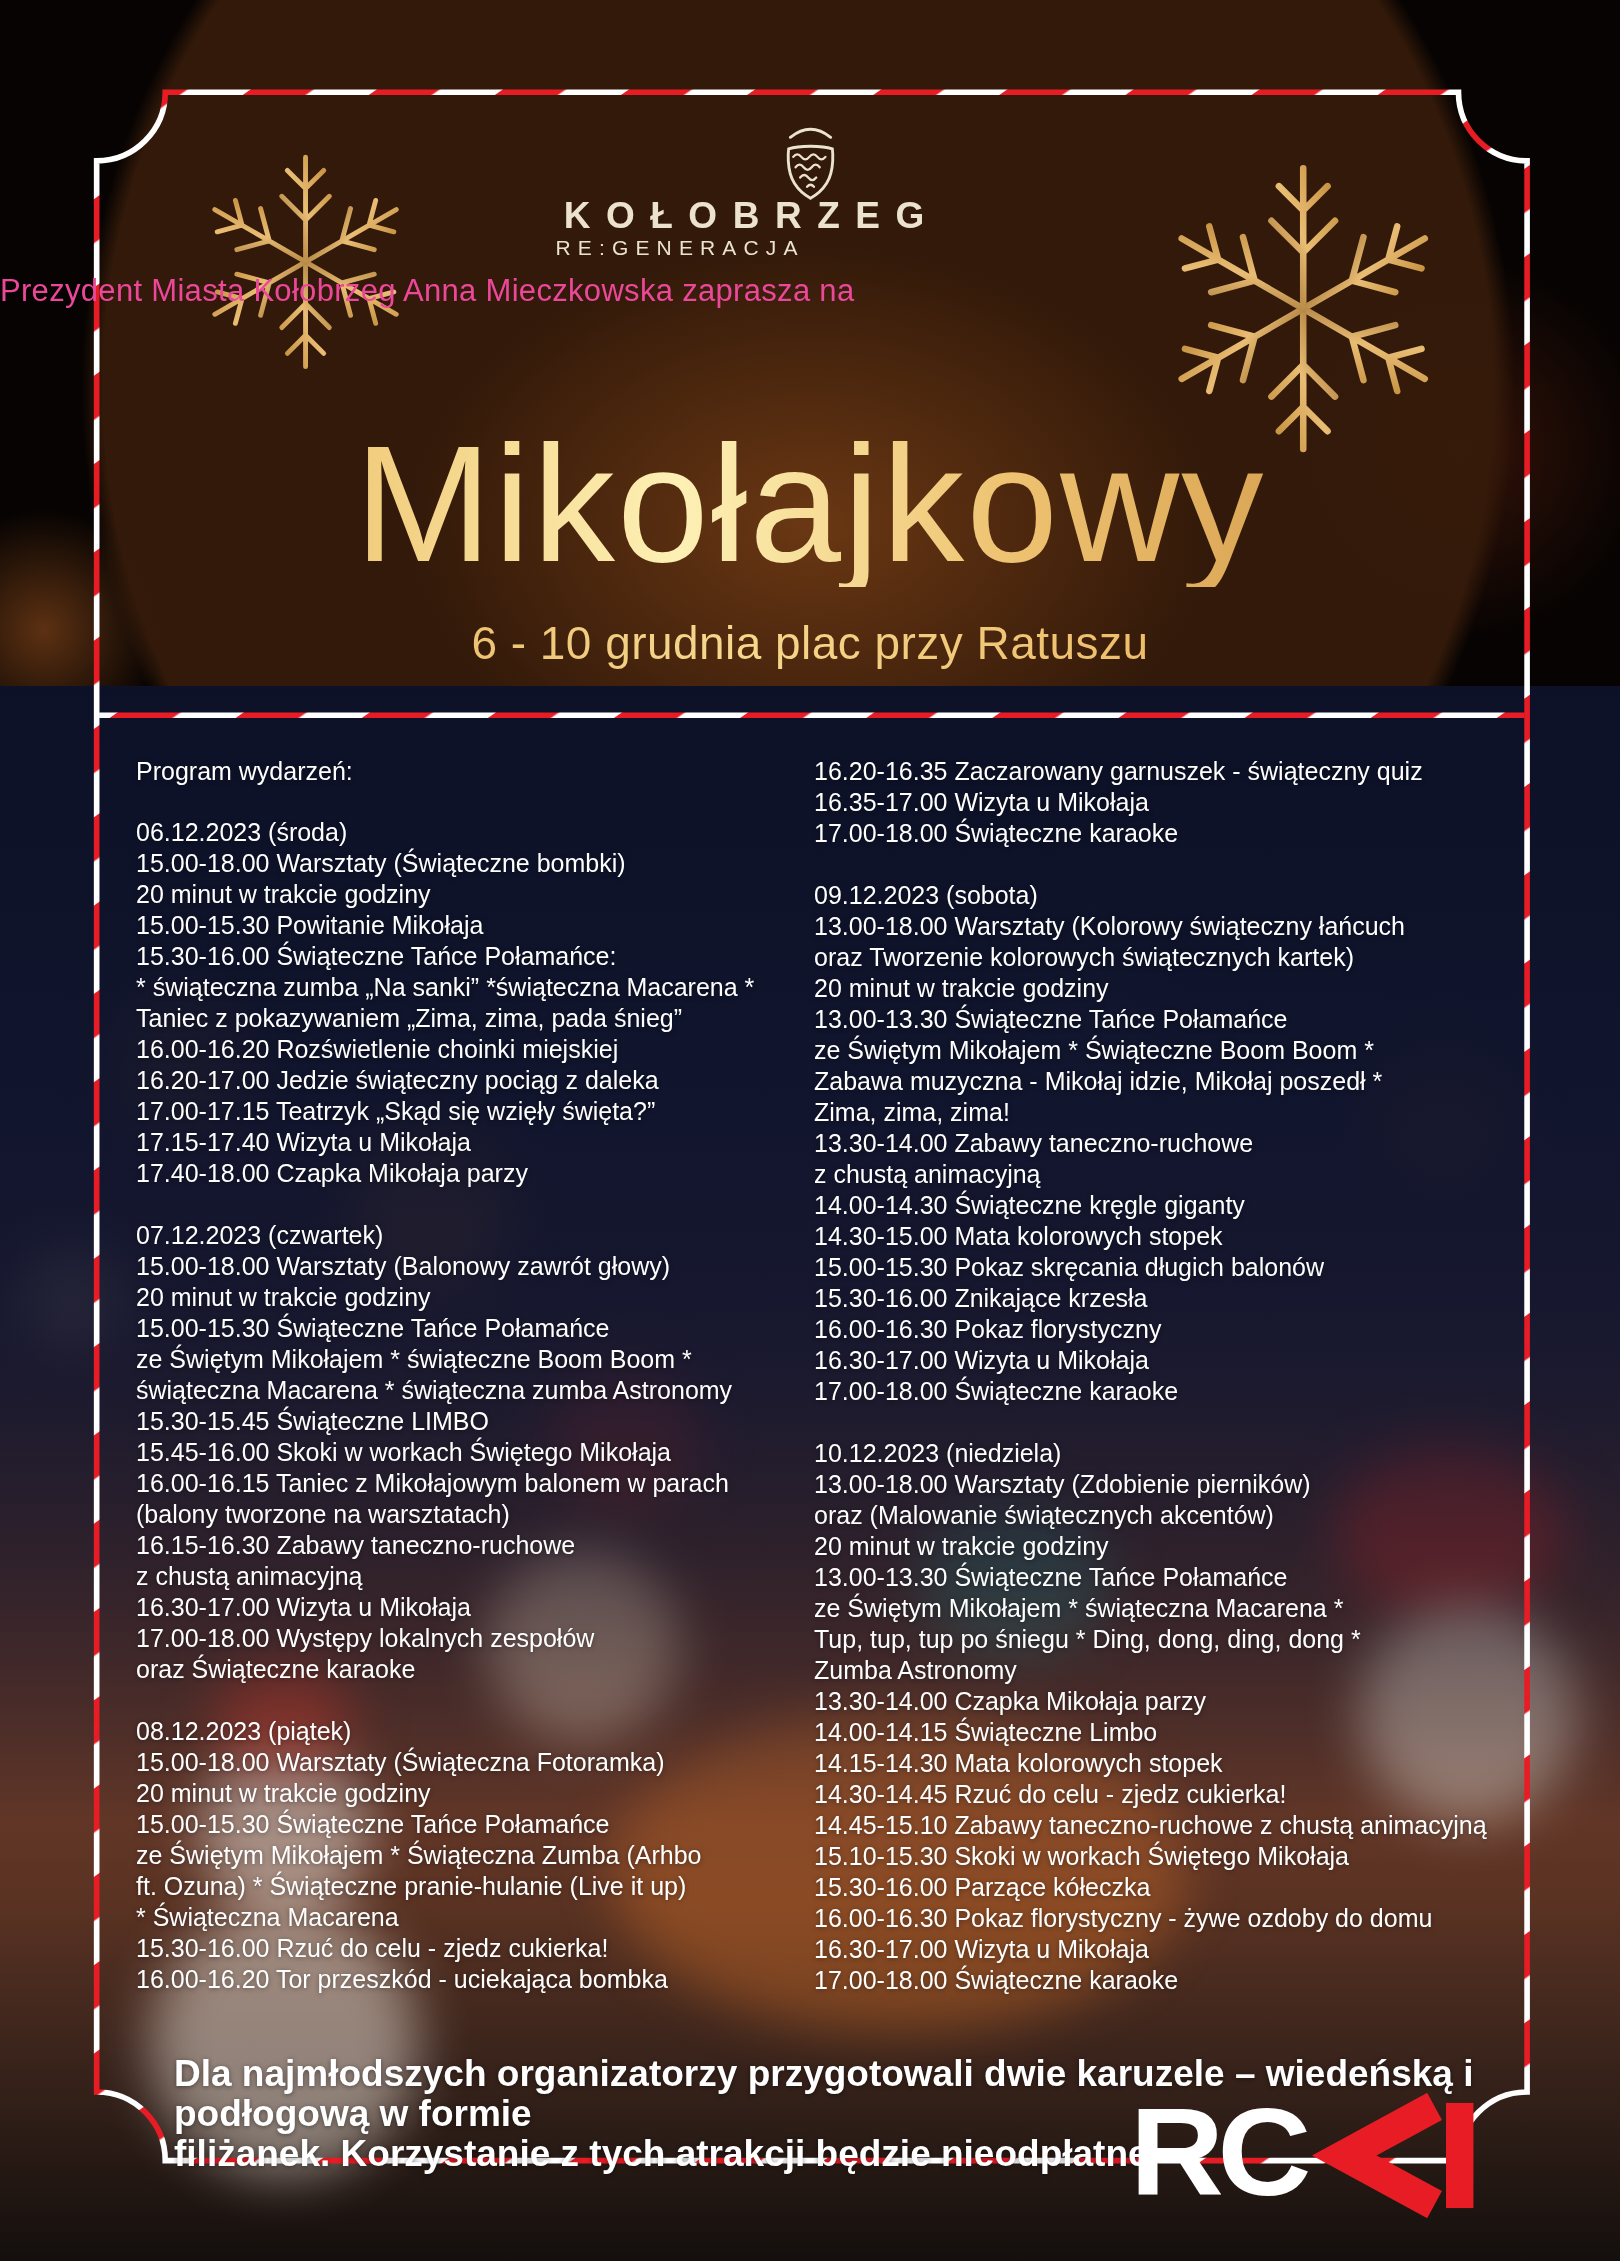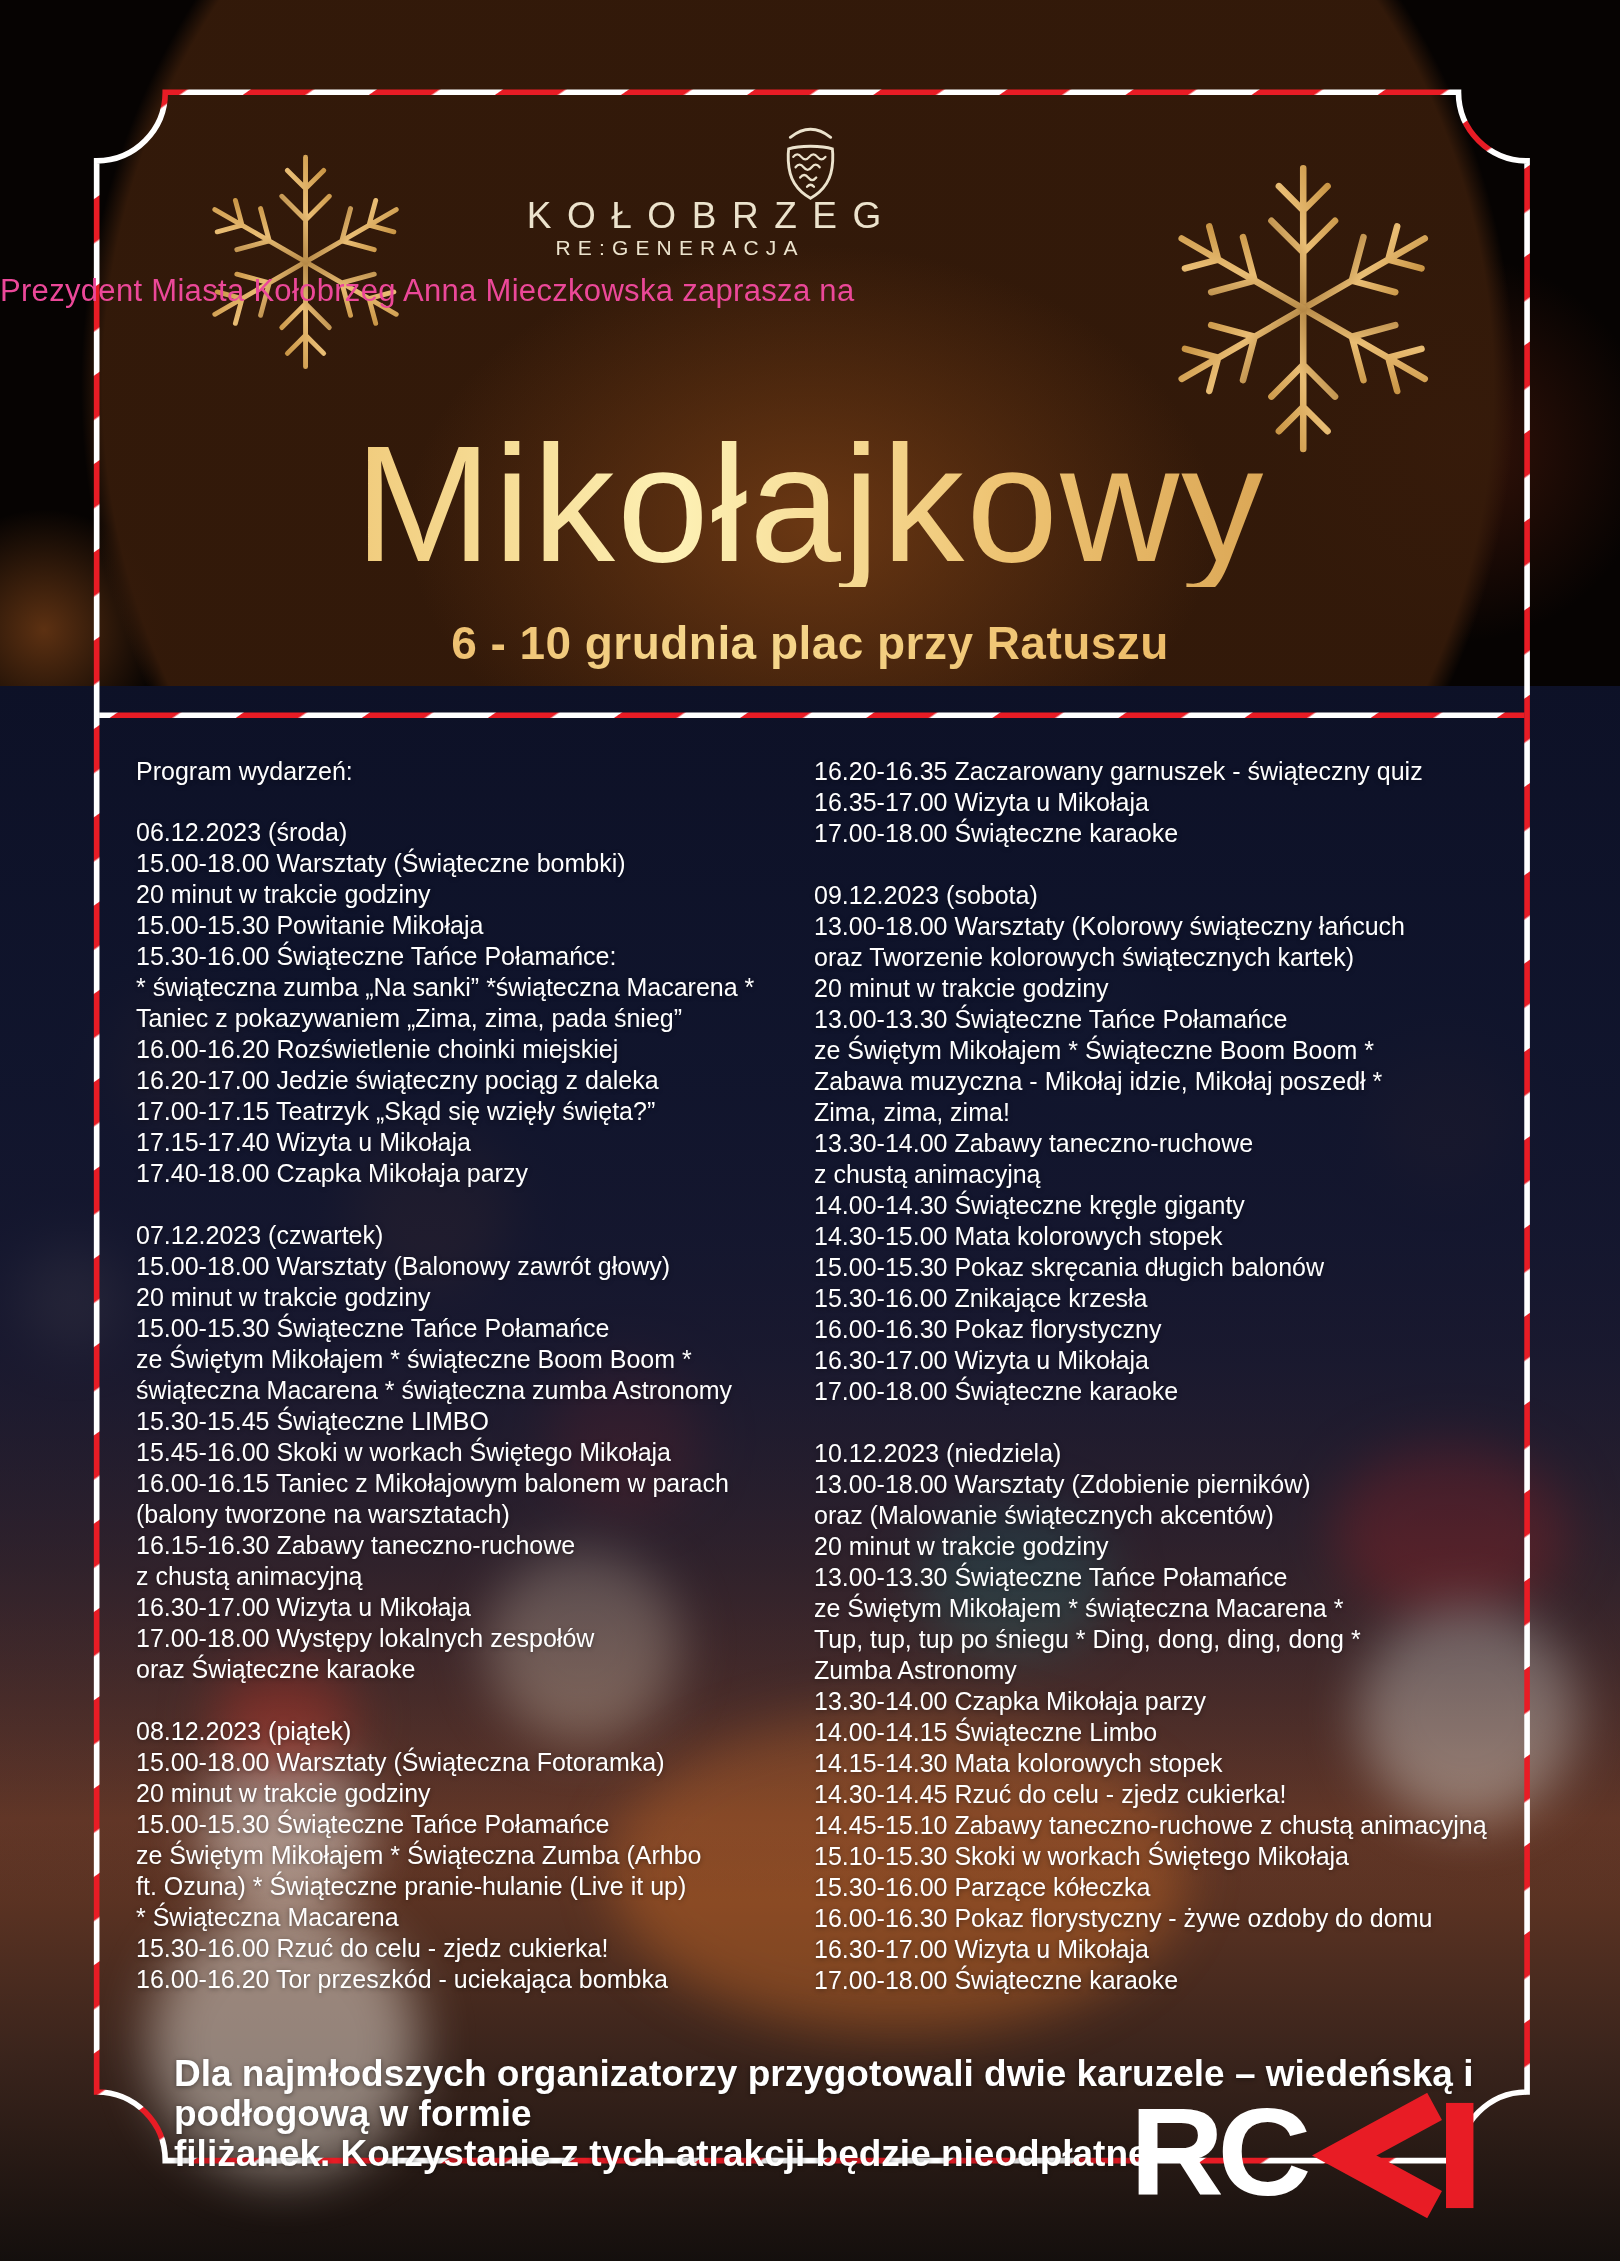--- a/index.html
+++ b/index.html
@@ -34,22 +34,22 @@
   .vignette{
     left:0;top:0;width:1620px;height:2261px;
     background:radial-gradient(160% 120% at 50% 42%, rgba(0,0,0,0) 58%, rgba(0,0,0,.55) 100%);
   }
   .frame-svg{left:0;top:0;width:1620px;height:2261px;}
 
   
   .crest{left:776px;top:122px;width:69px;height:87px;}
   .logo{
     left:0;top:195px;width:1408px;text-align:center;
-    color:#ece3cd;font-size:37px;font-weight:400;
-    letter-spacing:.42em;text-indent:.42em;
+    color:#ece3cd;font-size:37px;font-weight:700;
+    letter-spacing:.42em;text-indent:.42em;padding-left:40px;
   }
   .sublogo{
     left:0;top:236px;width:1353px;text-align:center;
     color:#ece3cd;font-size:21px;letter-spacing:.34em;text-indent:.34em;
   }
   .invitation{
     left:0;top:273px;width:1620px;text-align:left;
     color:#ec4899;font-size:31px;letter-spacing:.01em;
   }
   .title1{
@@ -58,21 +58,21 @@
     letter-spacing:-0.005em;
   }
   .title2{
     left:0;top:422px;width:1620px;text-align:center;
     font-size:165px;font-weight:400;line-height:1.0;letter-spacing:.012em;
     background:linear-gradient(90deg,#d79742 0%,#f1cc7d 22%,#fdf0b4 42%,#eec372 62%,#d9a453 80%,#c28c3e 100%);
     -webkit-background-clip:text;background-clip:text;color:transparent;
   }
   .subtitle{
     left:0;top:616px;width:1620px;text-align:center;
-    font-size:46px;font-weight:bold;letter-spacing:.01em;
+    font-size:46px;font-weight:normal;letter-spacing:.01em;
     background:linear-gradient(90deg,#e09a43 0%,#f6d88e 45%,#ecb964 75%,#dfa04c 100%);
     -webkit-background-clip:text;background-clip:text;color:transparent;
   }
 
   
   .program-text{
     color:#ffffff;font-size:25px;line-height:31px;
     white-space:pre-line;
     text-shadow:0 1.2px 5px rgba(0,0,0,.4);
   }

